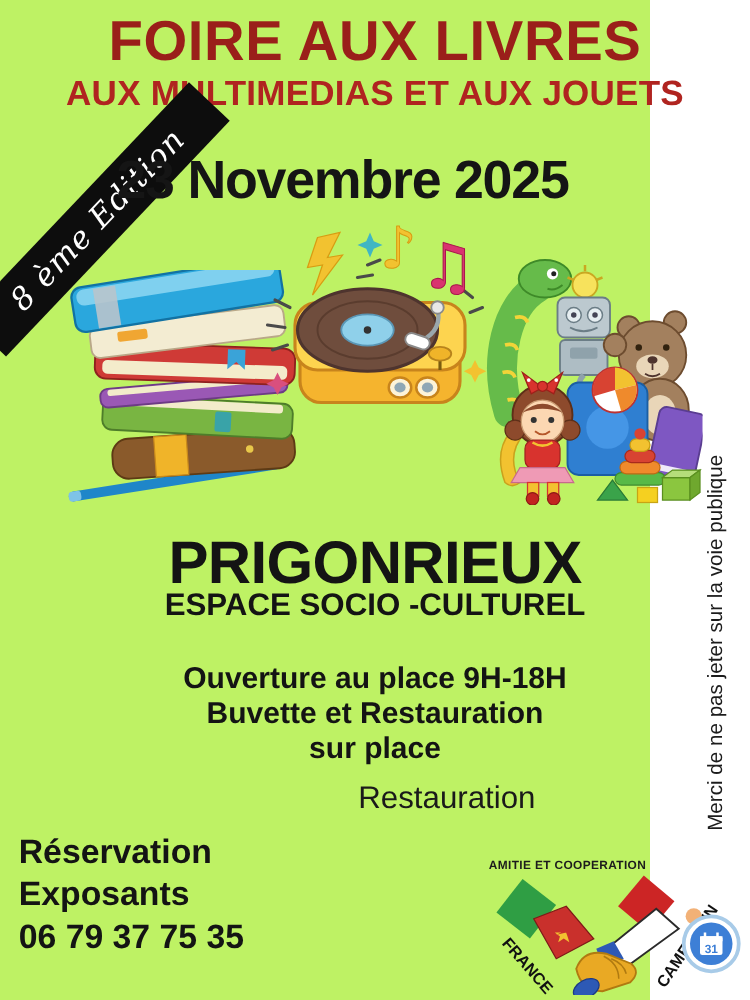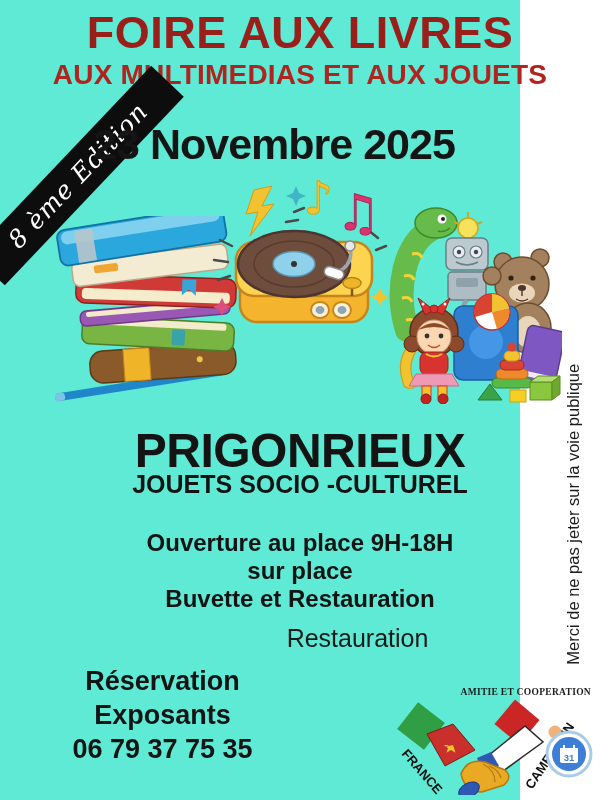--- a/index.html
+++ b/index.html
@@ -1,18 +1,18 @@
 <!DOCTYPE html>
 <html><head>
 <meta charset="utf-8">
 <style>
   html,body{margin:0;padding:0;}
   body{width:600px;height:800px;overflow:hidden;background:#ffffff;
        font-family:"Liberation Sans",sans-serif;}
-  .page{position:relative;width:520px;height:800px;background:#5eead4;}
+  .page{position:relative;width:520px;height:800px;background:#bef264;}
   .abs{position:absolute;}
   .ctr{width:600px;text-align:center;}
 
   .title{top:10px;left:0;font-size:45px;font-weight:bold;color:#9a1f1a;
          letter-spacing:0.5px;line-height:1;}
   .subtitle{top:61px;left:0;font-size:28px;font-weight:bold;color:#b02420;
             letter-spacing:0.2px;line-height:1;}
   .date{top:121px;left:0;width:548px;text-align:center;
         font-size:43px;font-weight:bold;color:#151515;letter-spacing:-1px;line-height:1.1;}
 
@@ -21,30 +21,30 @@
           display:flex;align-items:center;justify-content:center;}
   .ribbon span{color:#ffffff;font-family:"DejaVu Serif",serif;font-style:italic;
                font-size:25px;letter-spacing:1px;white-space:nowrap;}
 
   .city{top:427px;left:0;font-size:48px;font-weight:bold;color:#141414;
         letter-spacing:-0.5px;line-height:1;}
   .venue{top:472px;left:0;font-size:25px;font-weight:bold;color:#141414;line-height:1;}
   .infoblock{top:529px;left:0;font-size:24px;font-weight:bold;color:#141414;line-height:28px;}
   .organisation{top:626px;left:250px;width:215px;text-align:center;
                 font-size:25px;color:#1a1a1a;font-weight:normal;line-height:1;}
-  .booking{top:664px;left:15px;width:295px;text-align:center;font-size:27px;
+  .booking{top:664px;left:15px;width:295px;text-align:left;font-size:27px;
            font-weight:bold;color:#141414;line-height:34px;}
 
   .sidenote{top:506px;left:408px;width:330px;text-align:center;font-size:16.5px;
             color:#1c1c1c;transform:rotate(-90deg);transform-origin:center;
             white-space:nowrap;line-height:1;}
 
   .logo{top:687px;left:385px;width:212px;height:112px;}
-  .logo-caption{width:200px;text-align:right;font-size:9.5px;font-weight:bold;
-                color:#1c1c1c;letter-spacing:0.3px;margin:0 0 1px 6px;font-family:Liberation Serif, serif;}
+  .logo-caption{width:200px;text-align:left;font-size:9.5px;font-weight:bold;
+                color:#1c1c1c;letter-spacing:0.3px;margin:0 0 1px 6px;}
 </style>
 </head>
 <body>
 
 <div class="page">
 
   <div class="abs ctr title">FOIRE AUX LIVRES</div>
   <div class="abs ctr subtitle">AUX MULTIMEDIAS ET AUX JOUETS</div>
 
   <div class="abs ribbon">
@@ -215,26 +215,26 @@
       <path d="M44 162 q8 5 16 0" stroke="#f2c230" stroke-width="2" fill="none"></path>
       <path d="M34 182 L70 182 L77 194 L27 194 Z" fill="#ef9ab5" stroke="#c76a8d" stroke-width="1"></path>
       <rect x="40" y="194" width="9" height="11" fill="#f2c230" stroke="#d8332e" stroke-width="1"></rect>
       <rect x="56" y="194" width="9" height="11" fill="#f2c230" stroke="#d8332e" stroke-width="1"></rect>
       <circle cx="44" cy="207" r="5" fill="#c22420" stroke="#8e1a16" stroke-width="1"></circle>
       <circle cx="61" cy="207" r="5" fill="#c22420" stroke="#8e1a16" stroke-width="1"></circle>
     </g>
   </svg>
 
   <div class="abs ctr city">PRIGONRIEUX</div>
-  <div class="abs ctr venue">JOUETS SOCIO -CULTUREL</div>
+  <div class="abs ctr venue">ESPACE SOCIO -CULTUREL</div>
 
   <div class="abs ctr infoblock">
     <div>Ouverture au place 9H-18H</div>
+    <div>Buvette et Restauration</div>
     <div>sur place</div>
-    <div>Buvette et Restauration</div>
   </div>
 
   <div class="abs organisation">Restauration</div>
 
   <div class="abs booking">
     <div>Réservation Exposants</div>
     <div>06 79 37 75 35</div>
   </div>
 
   <div class="abs sidenote">Merci de ne pas jeter sur la voie publique</div>

